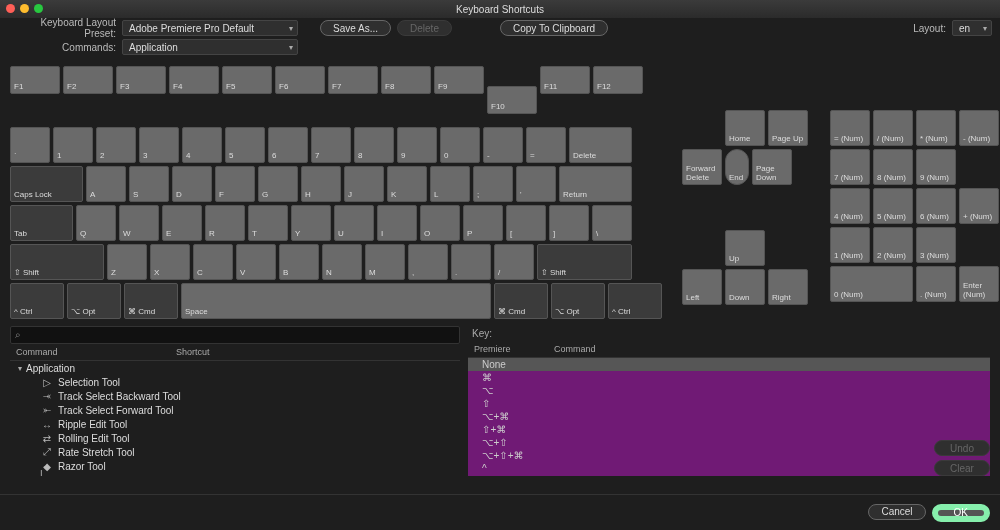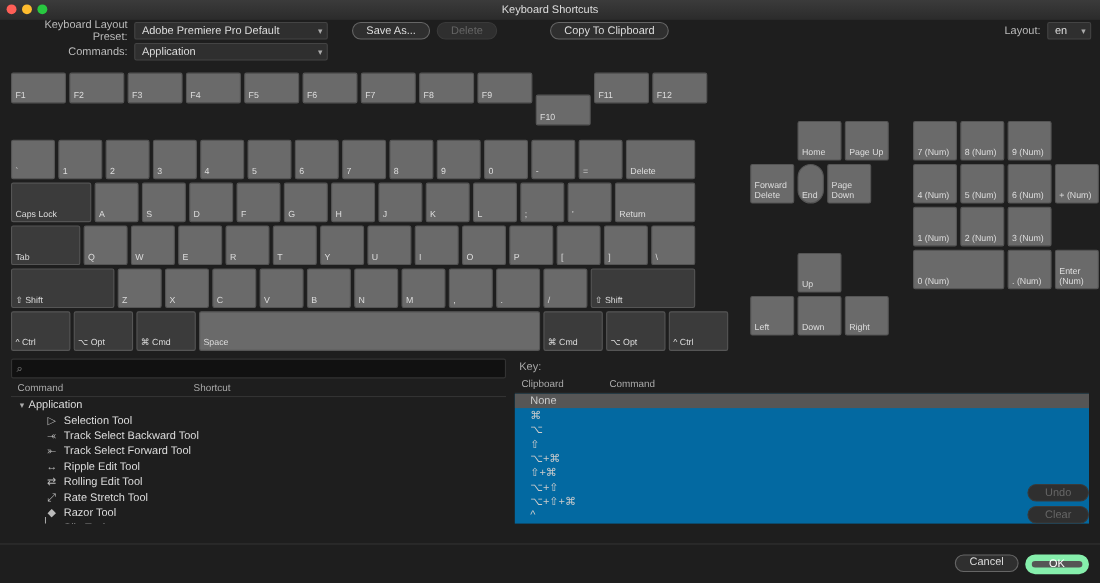--- a/index.html
+++ b/index.html
@@ -28,21 +28,21 @@
 .lower { display:flex; padding:0 10px; gap:8px; height:150px; }
 .left { width:450px; display:flex; flex-direction:column; }
 .right { flex:1; display:flex; flex-direction:column; }
 .search { background:#111; border:1px solid #333; border-radius:2px; height:18px; display:flex; align-items:center; padding:0 4px; color:#888; font-size:10px;}
 .colh { display:flex; font-size:9px; color:#aaa; padding:3px 6px; border-bottom:1px solid #333; }
 .tree { flex:1; overflow:hidden; font-size:10px; color:#ddd; }
 .trow { display:flex; align-items:center; height:14px; padding-left:8px; }
 .trow .ic { width:14px; display:inline-flex; justify-content:center; font-size:10px; color:#bbb; flex-shrink:0; }
 .caret { font-size:8px; color:#aaa; margin-right:4px; }
 .right .keylab { font-size:10px; color:#aaa; padding:2px 4px; }
-.modlist { background:#0369a1; flex:1; font-size:10px; overflow:hidden;text-align:center; }
+.modlist { background:#701a75; flex:1; font-size:10px; overflow:hidden;text-align:center; }
 .modrow { height:13px; display:flex; align-items:center; padding-left:14px; color:#ccc; }
 .modrow.sel { background:#565656; }
 .sidebtns { position:absolute; right:10px; bottom:54px; display:flex; flex-direction:column; gap:4px;}
 .sidebtns .pillbtn { width:56px; justify-content:center; }
 .footer { position:absolute; bottom:0; left:0; right:0; height:36px; border-top:1px solid #333; display:flex; align-items:center; padding:0 10px; }
 .footer .msg { font-size:9px; color:#ccc; }
 .footer .btns { margin-left:auto; display:flex; gap:6px; }
 .okbtn { background:#555; border:6px solid #86efac; border-radius:9px; height:18px; padding:0 16px; font-size:10px; color:#fff; display:flex; align-items:center;}
 </style>
 </head>
@@ -348,20 +348,34 @@
             <span class="lab">Down</span>
           </div>
           <div class="key" style="width: 40px;">
             <span class="lab">Right</span>
           </div>
         </div>
       </div>
       <div class="numpad">
         <div class="krow">
           <div class="key" style="width: 40px;">
+            <span class="lab">= (Num)</span>
+          </div>
+          <div class="key" style="width: 40px;">
+            <span class="lab">/ (Num)</span>
+          </div>
+          <div class="key" style="width: 40px;">
+            <span class="lab">* (Num)</span>
+          </div>
+          <div class="key" style="width: 40px;">
+            <span class="lab">- (Num)</span>
+          </div>
+        </div>
+        <div class="krow">
+          <div class="key" style="width: 40px;">
             <span class="lab">7 (Num)</span>
           </div>
           <div class="key" style="width: 40px;">
             <span class="lab">8 (Num)</span>
           </div>
           <div class="key" style="width: 40px;">
             <span class="lab">9 (Num)</span>
           </div>
           <div style="width: 40px;"></div>
         </div>
@@ -449,21 +463,21 @@
         </div>
         <div class="trow" style="padding-left: 30px;">
           <span class="ic">|↔|</span>
           <span style="margin-left: 4px;">Slip Tool</span>
         </div>
       </div>
   </div>
   <div class="right">
     <div class="keylab">Key:</div>
     <div class="colh">
-        <span style="width:80px">Clipboard</span>
+        <span style="width:80px">Premiere</span>
         <span>Command</span>
       </div>
     <div class="modlist" id="modlist">
         <div class="modrow sel">None</div>
         <div class="modrow">⌘</div>
         <div class="modrow">⌥</div>
         <div class="modrow">⇧</div>
         <div class="modrow">⌥+⌘</div>
         <div class="modrow">⇧+⌘</div>
         <div class="modrow">⌥+⇧</div>

